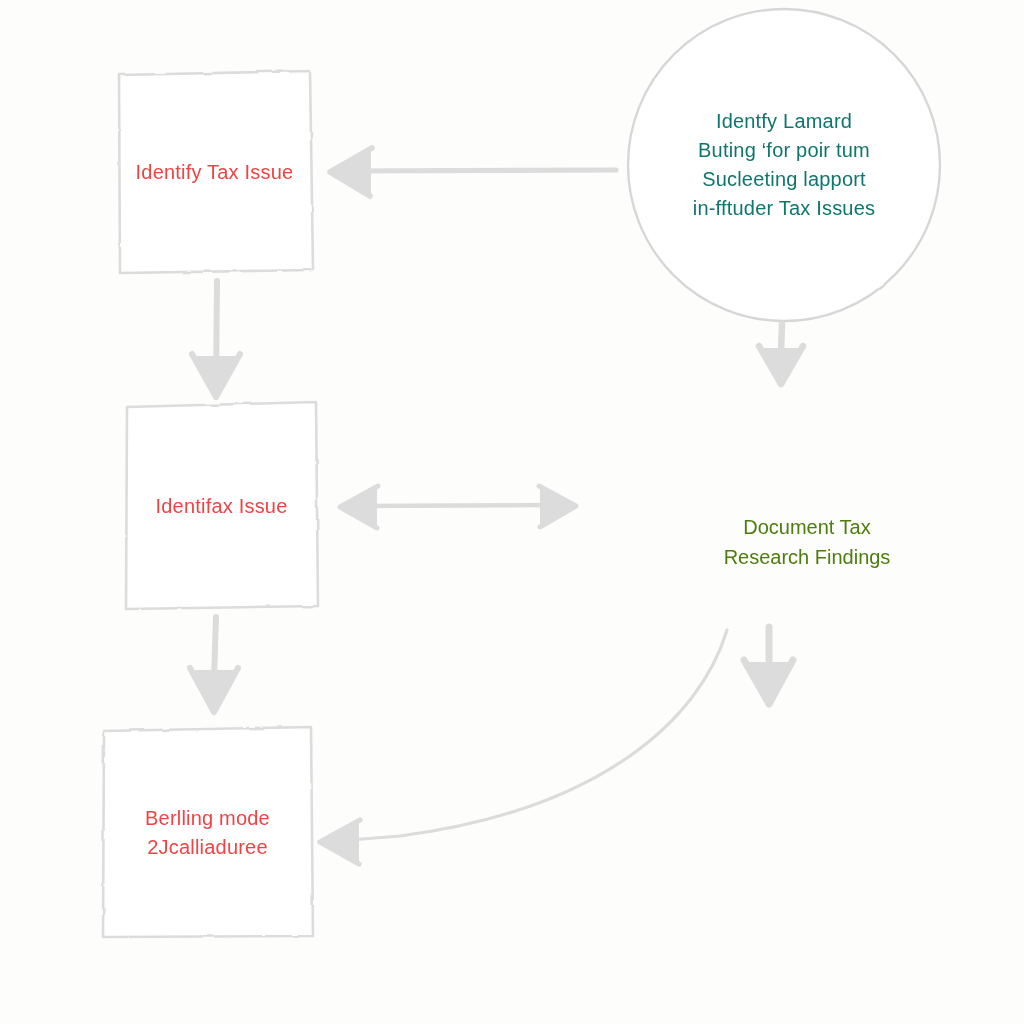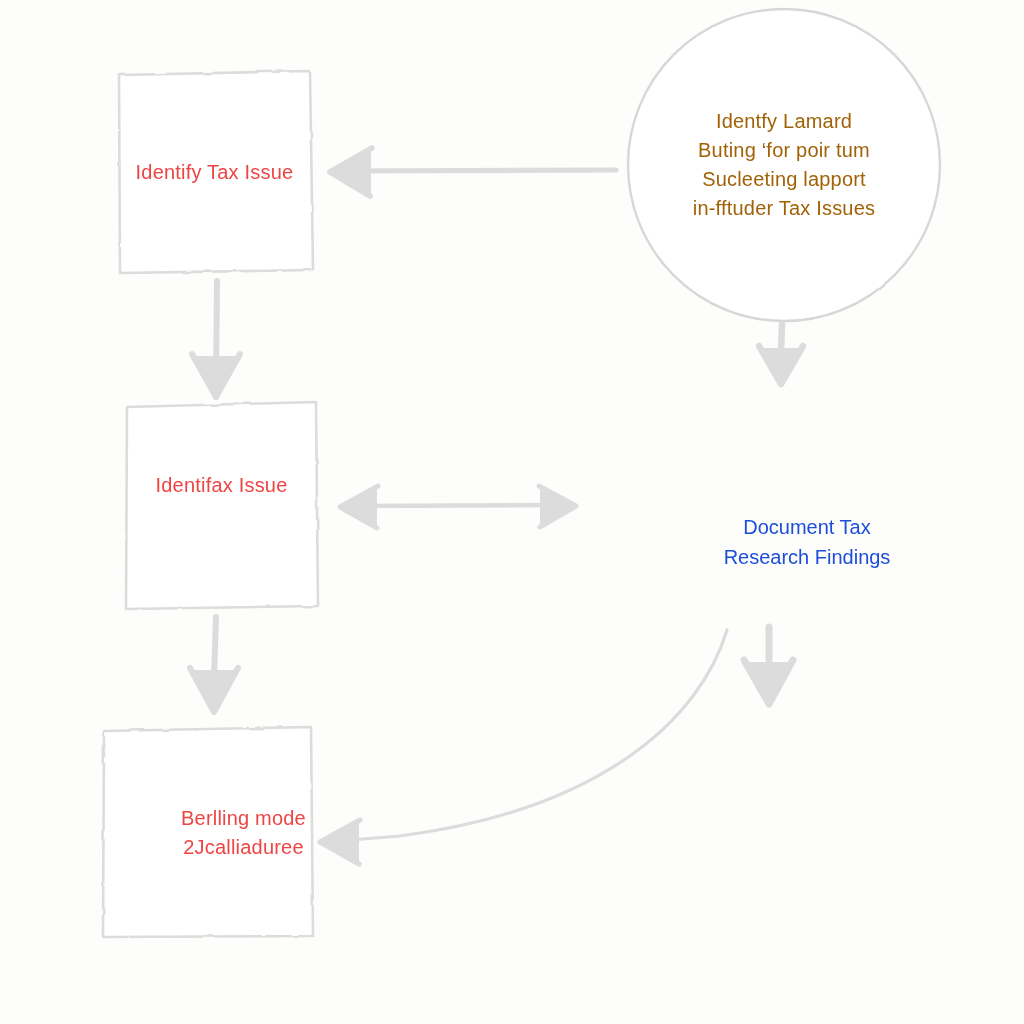--- a/index.html
+++ b/index.html
@@ -33,26 +33,26 @@
     text-align: center;
     color: #ef4444;
     font-family: "Liberation Sans", sans-serif;
     font-size: 20px;
     line-height: 1.45;
     letter-spacing: 0.2px;
     pointer-events: none;
     white-space: pre-line;
   }
   .node-label.soft {
-    color: #a16207;
+    color: #0f766e;
   }
   .edge-label {
     position: absolute;
     text-align: center;
-    color: #1d4ed8;
+    color: #4d7c0f;
     font-family: "Liberation Sans", sans-serif;
     font-size: 20px;
     line-height: 1.5;
     white-space: pre-line;
     pointer-events: none;
   }
 </style>
 </head>
 <body>
 
@@ -131,25 +131,25 @@
         <path d="M320,842 L360,820 M320,842 L359,864" stroke-width="5.4"></path>
         <path d="M322,842 L359,822 L359,862 Z" fill="#dcdcdc" stroke="none"></path>
       </g>
     </g>
   </svg>
 
   <div class="node-label" style="left:117px; top:72px; width:195px; height:200px;">
     <span>Identify Tax Issue</span>
   </div>
 
-  <div class="node-label" style="left:125px; top:383px; width:193px; height:205px;">
+  <div class="node-label" style="left:125px; top:404px; width:193px; height:205px;">
     <span>Identifax Issue</span>
   </div>
 
-  <div class="node-label" style="left:102px; top:727px; width:211px; height:211px;padding-left:36px;">
+  <div class="node-label" style="left:102px; top:727px; width:211px; height:211px;">
     <span>Berlling mode
 2Jcalliaduree</span>
   </div>
 
   <div class="node-label soft" style="left:628px; top:9px; width:312px; height:312px;">
     <span>Identfy Lamard
 Buting ‘for poir tum
 Sucleeting lapport
 in-fftuder Tax Issues</span>
   </div>

